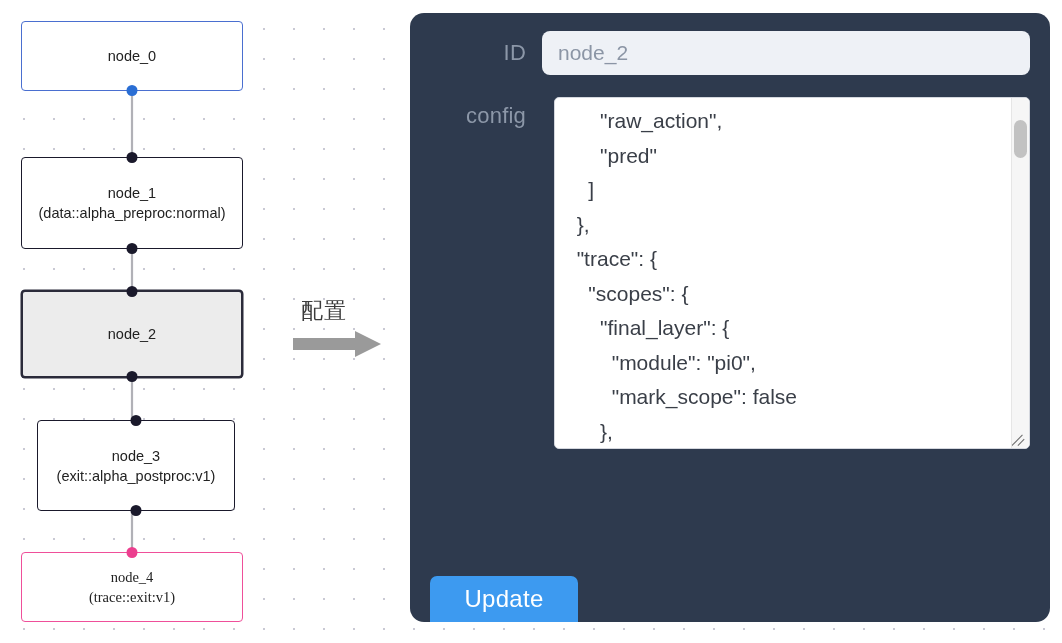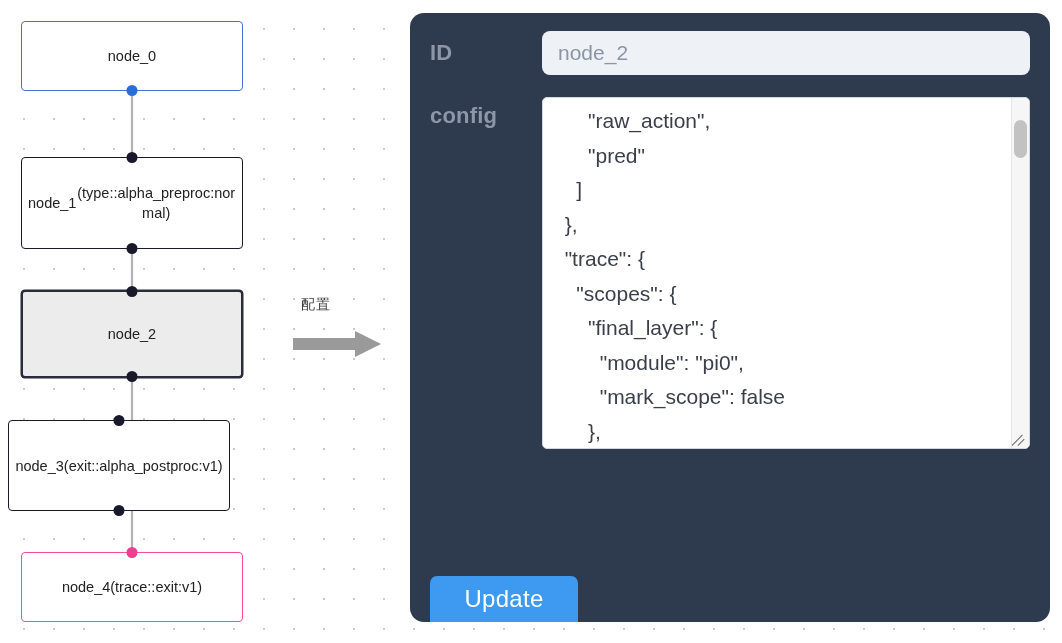--- a/index.html
+++ b/index.html
@@ -40,35 +40,36 @@
     position: absolute;
     box-sizing: border-box;
     background: #ffffff;
     border: 1.6px solid #1a192b;
     border-radius: 4px;
     color: #222222;
     font-size: 14.5px;
     line-height: 20px;
     text-align: center;
     display: flex;
-    flex-direction: row;
+    flex-direction: column;
     align-items: center;
     justify-content: center;
     padding: 4px 6px;
     box-shadow: 0 0 0 0 rgba(0,0,0,0);
   }
   .node .nid { white-space: nowrap; }
   .node .ntype { word-break: break-all; }
 
   .node.input-node {
     border: 1.6px solid #4a6fd0;
     border-radius: 4px;
   }
   .node.output-node {
     border: 1.6px solid #ef4f9a;
+    font-family: Liberation Serif, serif;
   }
   .node.selected {
     background: #ececec;
     border: 2.2px solid #2b2b3a;
     box-shadow: 0 0 0 0.5px #2b2b3a;
   }
 
   
   .handle {
     position: absolute;
@@ -87,21 +88,21 @@
   #annotation {
     position: absolute;
     left: 293px;
     top: 296px;
     width: 110px;
     height: 70px;
   }
   #annotation .arrow-label {
     position: absolute;
     left: 8px; top: 0;
-    font-size: 14px;
+    font-size: 22px;
     color: #3c3c3c;
     letter-spacing: 1px;
     font-family: "DejaVu Sans", "Liberation Sans", sans-serif;
   }
   #annotation svg { position: absolute; left: 0; top: 30px; }
 
   
   #config-panel {
     position: absolute;
     left: 410px;
@@ -116,43 +117,42 @@
   }
 
   .field-row {
     display: flex;
     align-items: center;
     margin-bottom: 22px;
   }
   .field-label {
     width: 112px;
     flex: 0 0 112px;
-    text-align: left;
-    padding-right: 8px;
+    text-align: right;
+    padding-right: 16px;
     box-sizing: border-box;
     color: #8c97a8;
     font-size: 22px;
     letter-spacing: 0.2px;
-    font-weight: bold;
   }
   .field-input {
     flex: 1;
     height: 44px;
     box-sizing: border-box;
     background: #eef1f6;
     border: none;
     border-radius: 8px;
     color: #8b95a5;
     font-size: 21px;
     font-family: "Liberation Sans", sans-serif;
     padding: 0 16px;
     outline: none;
   }
 
-  .field-row.config-row { align-items: flex-start; }
+  .field-row.config-row { align-items: flex-start; gap: 12px; }
   .field-row.config-row .field-label { padding-top: 6px; }
 
   .textarea-wrap {
     position: relative;
     flex: 1;
     height: 352px;
   }
   .json-area {
     position: absolute;
     left: 0; top: 0;
@@ -244,31 +244,31 @@
   </svg>
 
   <div class="node input-node" style="left:21px; top:21px; width:222px; height:70px;">
     <div class="nid">node_0</div>
     <div class="handle bottom blue"></div>
   </div>
 
   <div class="node" style="left:21px; top:157px; width:222px; height:92px;justify-content:center;">
     <div class="handle top"></div>
     <div class="nid">node_1</div>
-    <div class="ntype">(type::alpha_preproc:normal)</div>
+    <div class="ntype">(data::alpha_preproc:normal)</div>
     <div class="handle bottom"></div>
   </div>
 
   <div class="node selected" style="left:21px; top:290px; width:222px; height:88px;">
     <div class="handle top"></div>
     <div class="nid">node_2</div>
     <div class="handle bottom"></div>
   </div>
 
-  <div class="node" style="left:8px; top:420px; width:222px; height:91px;">
+  <div class="node" style="left:37px; top:420px; width:198px; height:91px;">
     <div class="handle top"></div>
     <div class="nid">node_3</div>
     <div class="ntype">(exit::alpha_postproc:v1)</div>
     <div class="handle bottom"></div>
   </div>
 
   <div class="node output-node" style="left:21px; top:552px; width:222px; height:70px;">
     <div class="handle top pink"></div>
     <div class="nid">node_4</div>
     <div class="ntype">(trace::exit:v1)</div>

